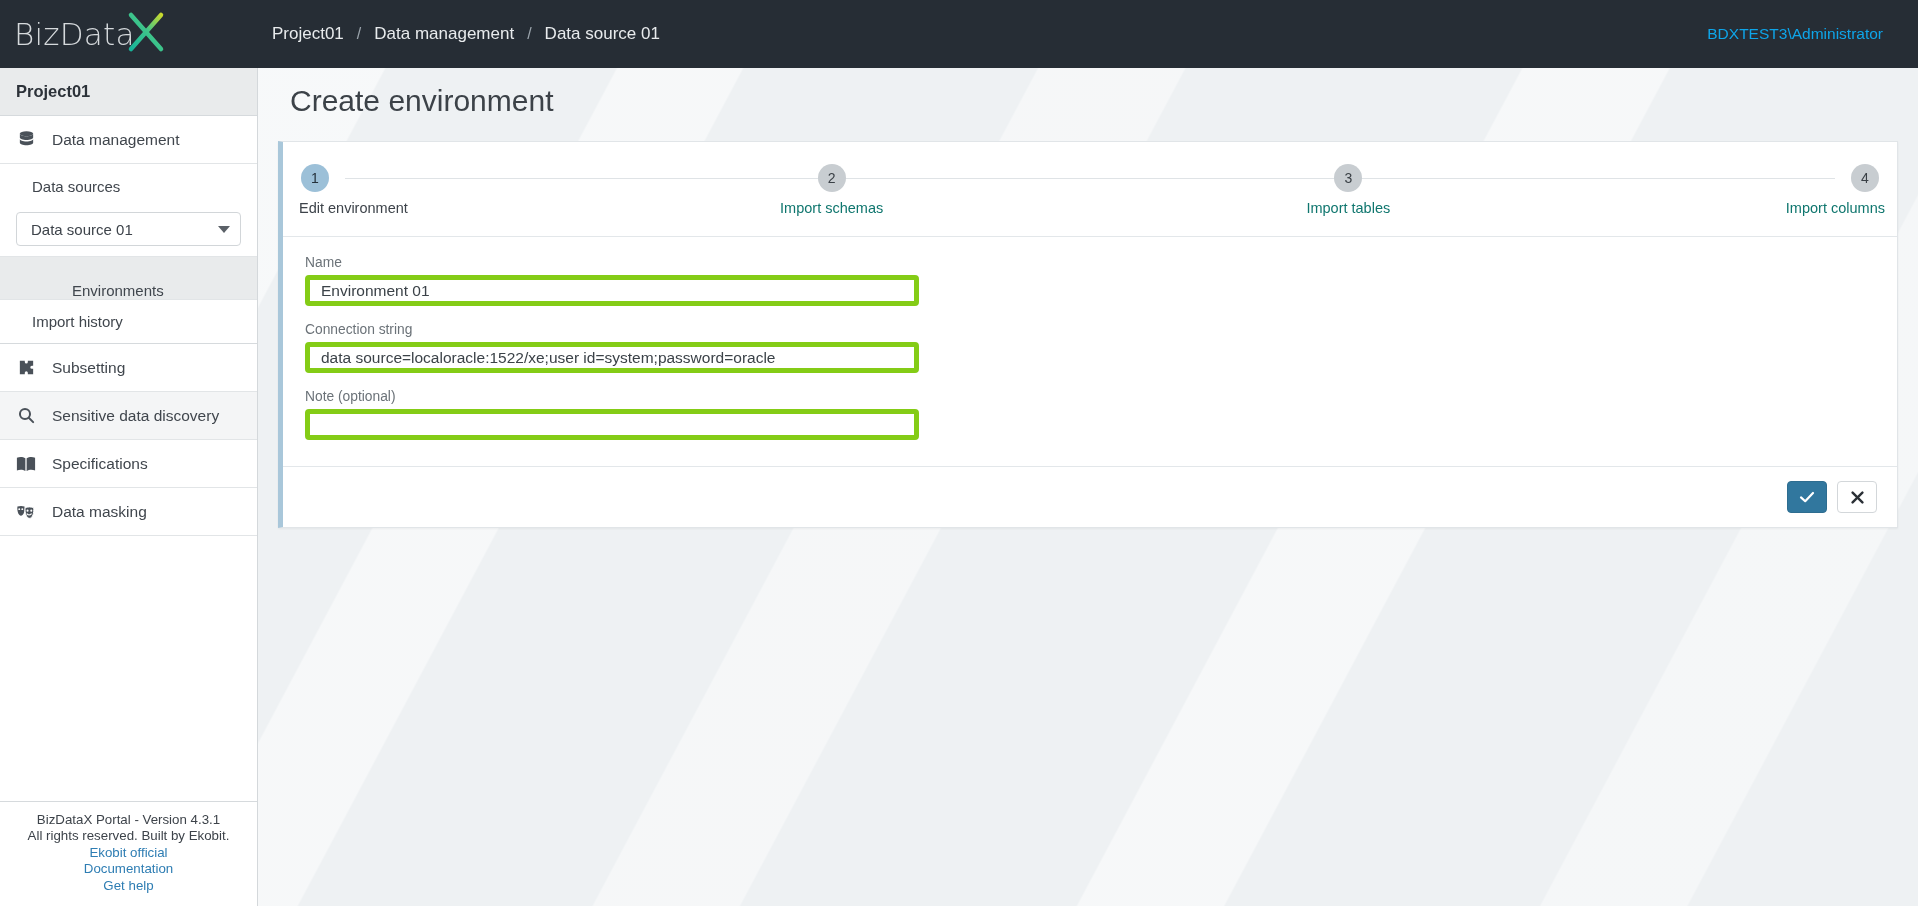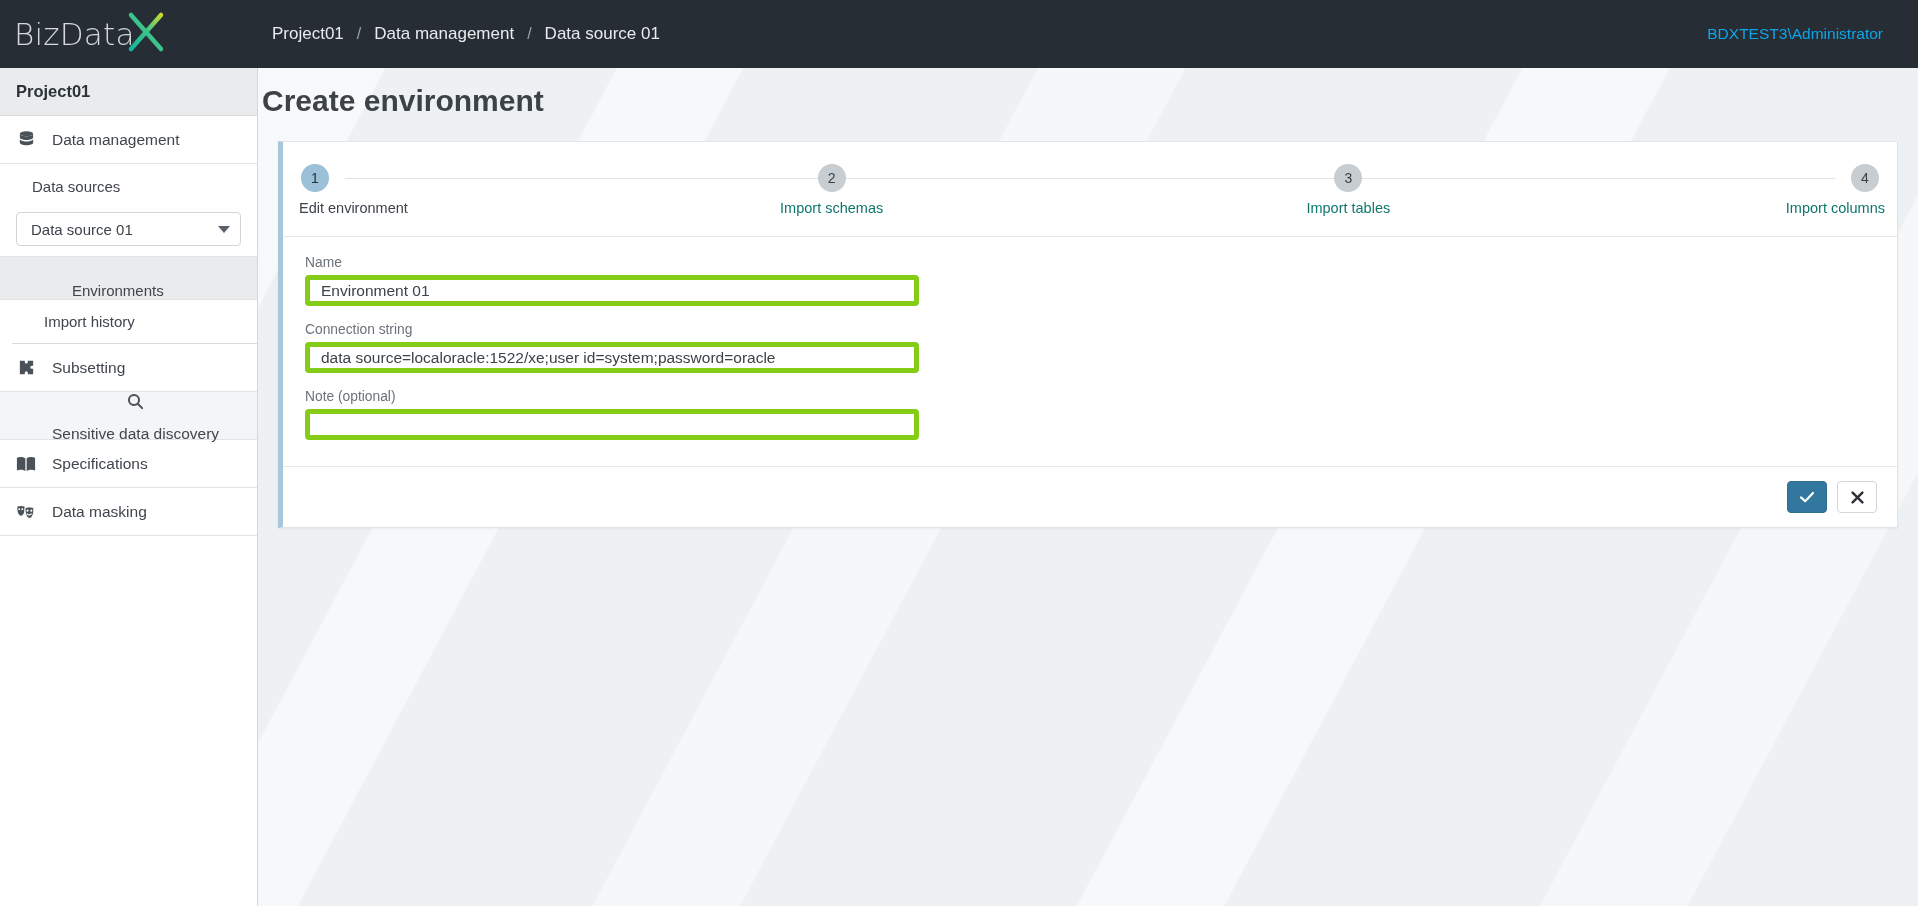--- a/index.html
+++ b/index.html
@@ -56,29 +56,29 @@
     border-bottom: 1px solid #d6dadd;
   }
   .nav-top { flex: 0 0 auto; }
   .nav-row {
     height: 48px; display: flex; align-items: center;
     padding-left: 14px; gap: 14px;
     border-bottom: 1px solid #e2e5e7;
     font-size: 15.5px; color: #40464d;
     background: #fff; cursor: pointer;
   }
-  .nav-row.shaded { background: #f4f5f6; flex-direction: column; }
+  .nav-row.shaded { background: #f4f5f6; }
   .nav-icon { width: 24px; height: 22px; display: flex; align-items: center; justify-content: center; color: #4a5159; }
   .sub-row {
     height: 44px; display: flex; align-items: center;
     padding-left: 32px; font-size: 15px; color: #40464d;
     cursor: pointer;
   }
   .sub-row.sel { background: #e9ebec; padding-left: 72px; border-top: 1px solid #e2e5e7; border-bottom: 1px solid #e2e5e7; align-items: flex-end; }
-  .sub-row.bordered { border-bottom: 1px solid #d6dadd; margin-left: 12px; }
+  .sub-row.bordered { border-bottom: 1px solid #d6dadd; }
 
   .ds-select-wrap { padding: 4px 16px 10px 16px; }
   .ds-select {
     width: 100%; height: 34px; border: 1px solid #d2d6d9; border-radius: 4px;
     background: #fff; display: flex; align-items: center;
     padding: 0 10px 0 14px; font-size: 15px; color: #3d434a; cursor: pointer;
   }
   .ds-caret { margin-left: auto; width: 0; height: 0;
     border-left: 6px solid transparent; border-right: 6px solid transparent;
     border-top: 7px solid #5b6168; }
@@ -99,21 +99,21 @@
     background:
       linear-gradient(118deg, rgba(255,255,255,.55) 0 6%, rgba(0,0,0,0) 6.1% 17%,
                       rgba(255,255,255,.5) 17.1% 23%, rgba(0,0,0,0) 23.1% 37%,
                       rgba(255,255,255,.45) 37.1% 44%, rgba(0,0,0,0) 44.1% 60%,
                       rgba(255,255,255,.5) 60.1% 67%, rgba(0,0,0,0) 67.1% 82%,
                       rgba(255,255,255,.42) 82.1% 89%, rgba(0,0,0,0) 89.1% 100%),
       #eef1f3;
     overflow: hidden;
   }
   .page-title {
-    margin: 16px 0 0 4px; font-size: 30px; color: #3c4248; font-weight: bold;
+    margin: 16px 0 0 32px; font-size: 30px; color: #3c4248; font-weight: normal;
   }
 
   .card {
     margin: 23px 20px 0 20px;
     background: #fff;
     border: 1px solid #e1e5e8;
     border-left: 5px solid #a9c7da;
     box-shadow: 0 1px 2px rgba(0,0,0,.05);
   }
 
@@ -279,20 +279,27 @@
           <path d="M11.6 11c1.2 1.5 3.2 1.5 4.4 0" stroke="#fff" stroke-width="1.3" fill="none" stroke-linecap="round"></path>
         </svg>
       </span>
       <span>Data masking</span>
     </div>
 
   </div>
 
   <div class="sidebar-spacer"></div>
 
+  <div class="sidebar-footer">
+    <div>BizDataX Portal - Version 4.3.1</div>
+    <div>All rights reserved. Built by Ekobit.</div>
+    <a href="#">Ekobit official</a>
+    <a href="#">Documentation</a>
+    <a href="#">Get help</a>
+  </div>
 </div>
 
 <div class="main">
 
   <h1 class="page-title">Create environment</h1>
 
   <div class="card">
 
     <div class="stepper">
       <div class="step-track">

